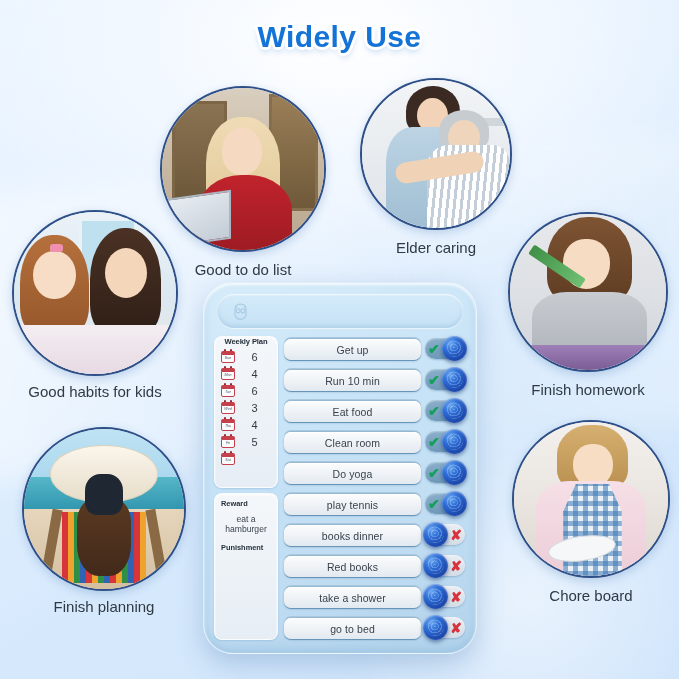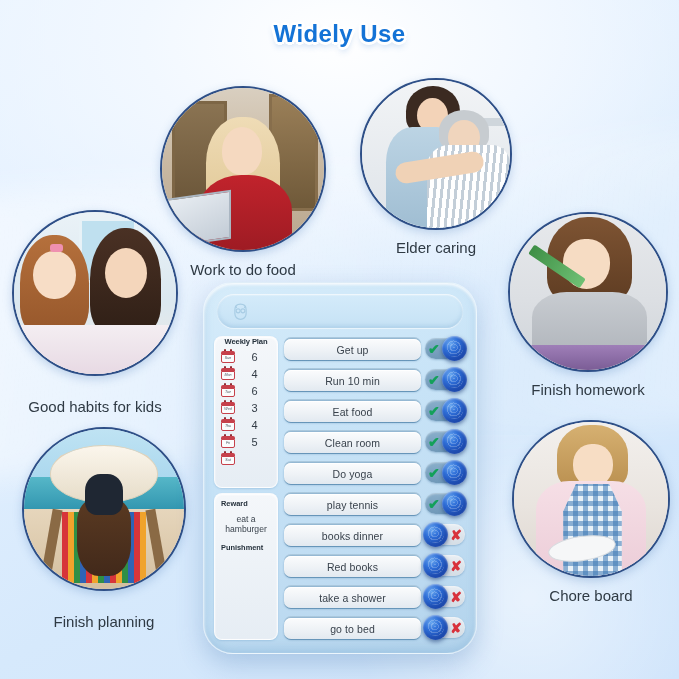--- a/index.html
+++ b/index.html
@@ -18,21 +18,21 @@
   }
   .bg-glow{
     position:absolute; right:-8%; bottom:-12%; width:60%; height:48%;
     background:radial-gradient(circle at 50% 50%, rgba(255,255,255,.5), rgba(255,255,255,0) 70%);
     pointer-events:none;
   }
 
   
   .title{
     position:absolute; top:20px; left:0; width:100%; text-align:center;
-    font-size:24px; font-weight:bold; letter-spacing:.4px;
+    font-size:30px; font-weight:bold; letter-spacing:.4px;
     color:#1473d6;
     text-shadow:
       -2px -2px 0 #fff, 2px -2px 0 #fff, -2px 2px 0 #fff, 2px 2px 0 #fff,
       -3px 0 0 #fff, 3px 0 0 #fff, 0 -3px 0 #fff, 0 3px 0 #fff,
       0 4px 6px rgba(80,140,210,.45);
     z-index:6;
   }
 
   
   .bubble{ position:absolute; z-index:4; }
@@ -45,21 +45,21 @@
   .bubble .cap{
     text-align:center; margin-top:9px; color:#2f3a44;
     font-size:15px; white-space:nowrap;
   }
   .b-work   { left:160px; top:86px;  width:166px; }
   .b-elder  { left:360px; top:78px;  width:152px; }
   .b-kids   { left:12px;  top:210px; width:166px; }
   .b-home   { left:508px; top:212px; width:160px; }
   .b-travel { left:22px;  top:427px; width:164px; }
   .b-chore  { left:512px; top:420px; width:158px; }
-  .b-kids .cap, .b-travel .cap { margin-top:22px; }
+  .b-kids .cap, .b-travel .cap { margin-top:7px; }
 
   
   .scene{ position:absolute; inset:0; }
   .s-layer{ position:absolute; }
 
   
   .work-bg{ inset:0; background:linear-gradient(180deg,#d9cfc0 0%,#c9b9a3 45%,#b9a68d 100%); }
   .work-cab{ left:6%; top:8%; width:34%; height:62%; background:linear-gradient(180deg,#8a7352,#6d583b); border:3px solid #7d6646; }
   .work-cab2{ right:4%; top:4%; width:30%; height:72%; background:linear-gradient(180deg,#9a7f58,#6f5939); border:3px solid #876e4c;}
   .work-hair{ left:27%; top:18%; width:46%; height:62%; background:linear-gradient(180deg,#efdcb6,#e0c795); border-radius:46% 46% 30% 30%; }
@@ -223,21 +223,21 @@
     <div class="scene">
       <div class="s-layer work-bg"></div>
       <div class="s-layer work-cab"></div>
       <div class="s-layer work-cab2"></div>
       <div class="s-layer work-hair"></div>
       <div class="s-layer work-face"></div>
       <div class="s-layer work-body"></div>
       <div class="s-layer work-lap"></div>
     </div>
   </div>
-  <div class="cap">Work to do food</div>
+  <div class="cap">Good to do list</div>
 </div>
 
 <div class="bubble b-elder">
   <div class="disc">
     <div class="scene">
       <div class="s-layer eld-bg"></div>
       <div class="s-layer eld-shelf"></div>
       <div class="s-layer eld-shelf2"></div>
       <div class="s-layer eld-hairY"></div>
       <div class="s-layer eld-faceY"></div>

